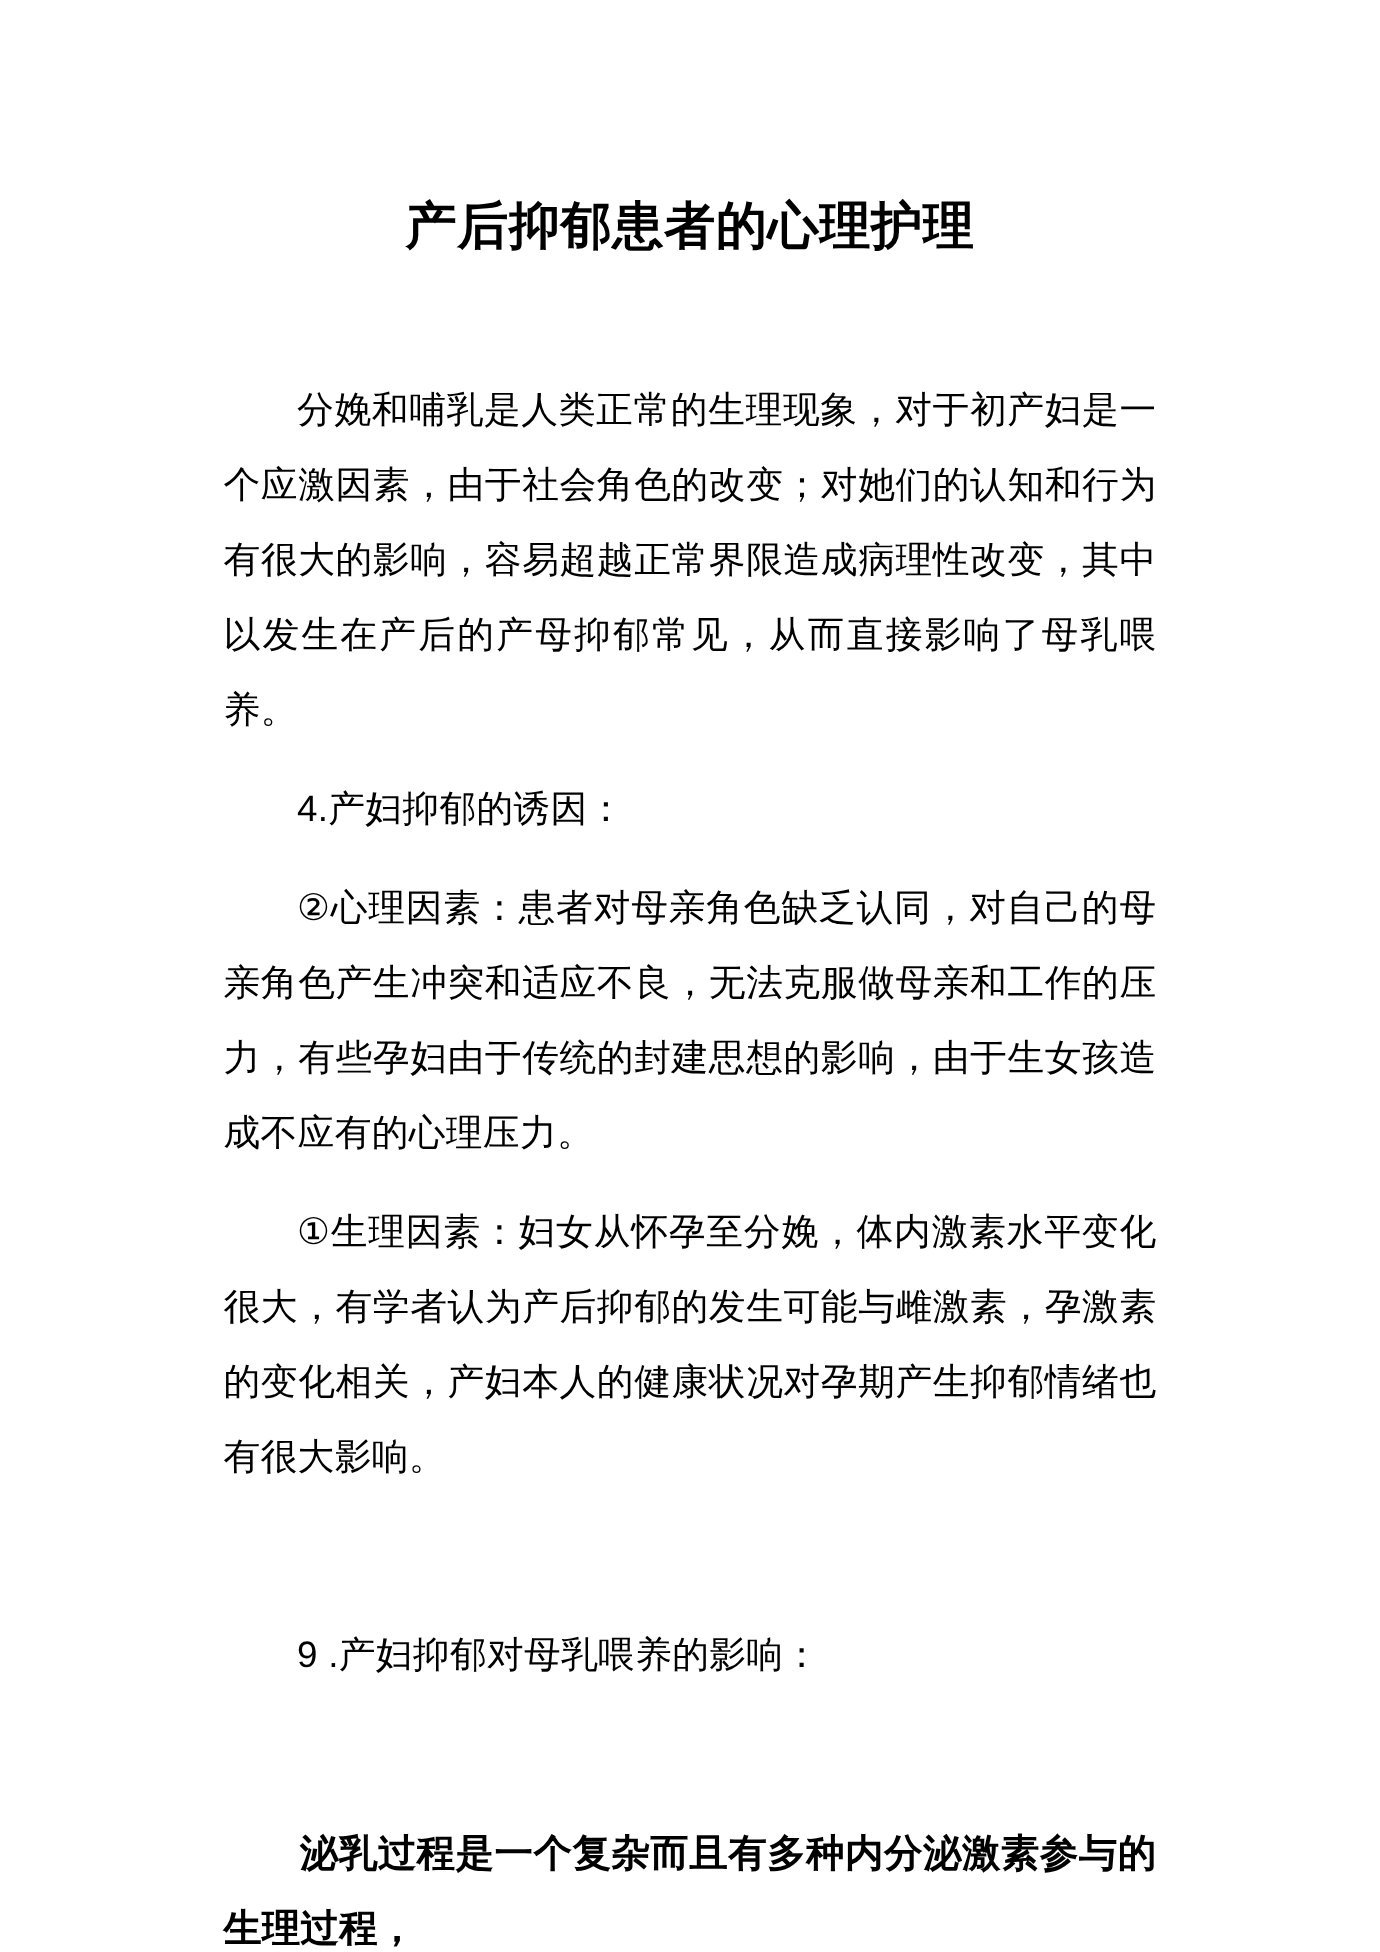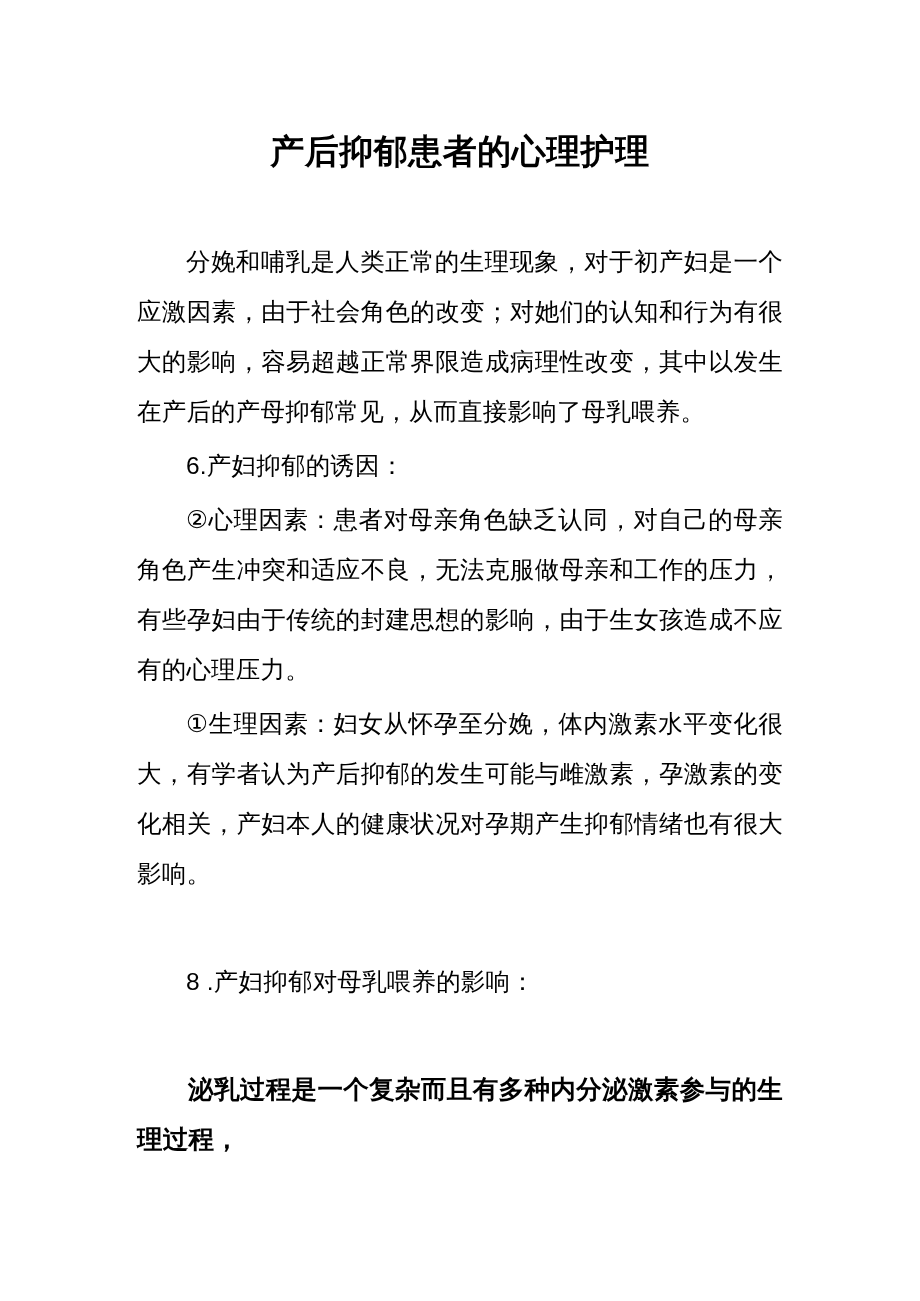--- a/index.html
+++ b/index.html
@@ -35,21 +35,21 @@
     margin: 0;
     padding-top: 128px;
     white-space: nowrap;
   }
   .para {
     font-size: 24.5px;
     line-height: 50px;
     letter-spacing: 0.2px;
     text-align: justify;
     text-align-last: left;
-    margin: 4px;
+    margin: 16px;
     word-break: break-all;
   }
   .para.indent {
     text-indent: 2em;
   }
   .para.serif {
     font-family: "Liberation Serif", "DejaVu Serif", serif;
     font-size: 25.5px;
     font-weight: 700;
   }
@@ -61,29 +61,29 @@
 
 <div class="page">
   <div class="page-body">
 
     <h1 class="doc-title">产后抑郁患者的心理护理</h1>
 
     <div class="spacer-intro"></div>
 
     <p class="para indent">分娩和哺乳是人类正常的生理现象，对于初产妇是一个应激因素，由于社会角色的改变；对她们的认知和行为有很大的影响，容易超越正常界限造成病理性改变，其中以发生在产后的产母抑郁常见，从而直接影响了母乳喂养。</p>
 
-    <p class="para indent">6.产妇抑郁的诱因：</p>
+    <p class="para indent">4.产妇抑郁的诱因：</p>
 
     <p class="para indent">②心理因素：患者对母亲角色缺乏认同，对自己的母亲角色产生冲突和适应不良，无法克服做母亲和工作的压力，有些孕妇由于传统的封建思想的影响，由于生女孩造成不应有的心理压力。</p>
 
     <p class="para indent">①生理因素：妇女从怀孕至分娩，体内激素水平变化很大，有学者认为产后抑郁的发生可能与雌激素，孕激素的变化相关，产妇本人的健康状况对孕期产生抑郁情绪也有很大影响。</p>
 
     <div class="spacer-line"></div>
 
 
-    <p class="para indent">8 .产妇抑郁对母乳喂养的影响：</p>
+    <p class="para indent">9 .产妇抑郁对母乳喂养的影响：</p>
 
     <div class="spacer-line"></div>
 
     <p class="para indent serif">泌乳过程是一个复杂而且有多种内分泌激素参与的生理过程，</p>
 
   </div>
 </div>
 
 </body></html>

